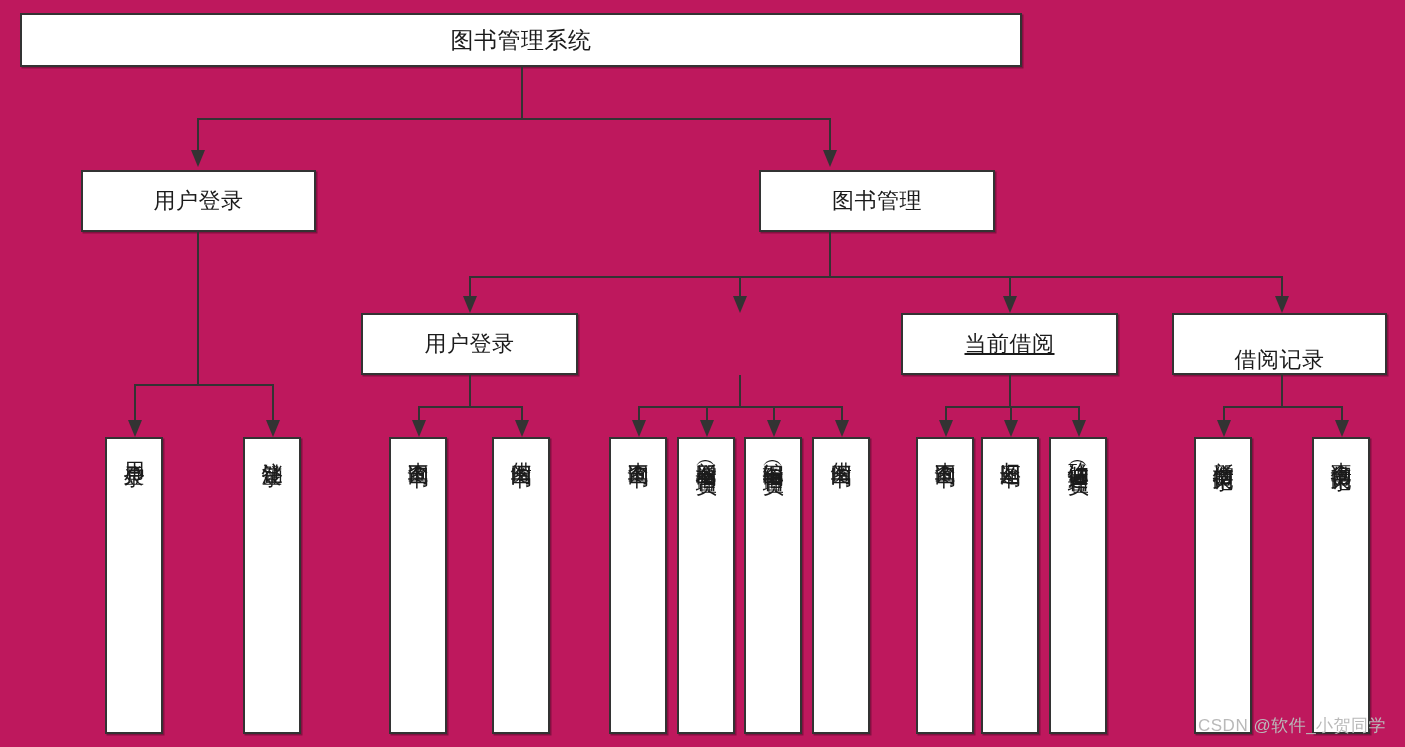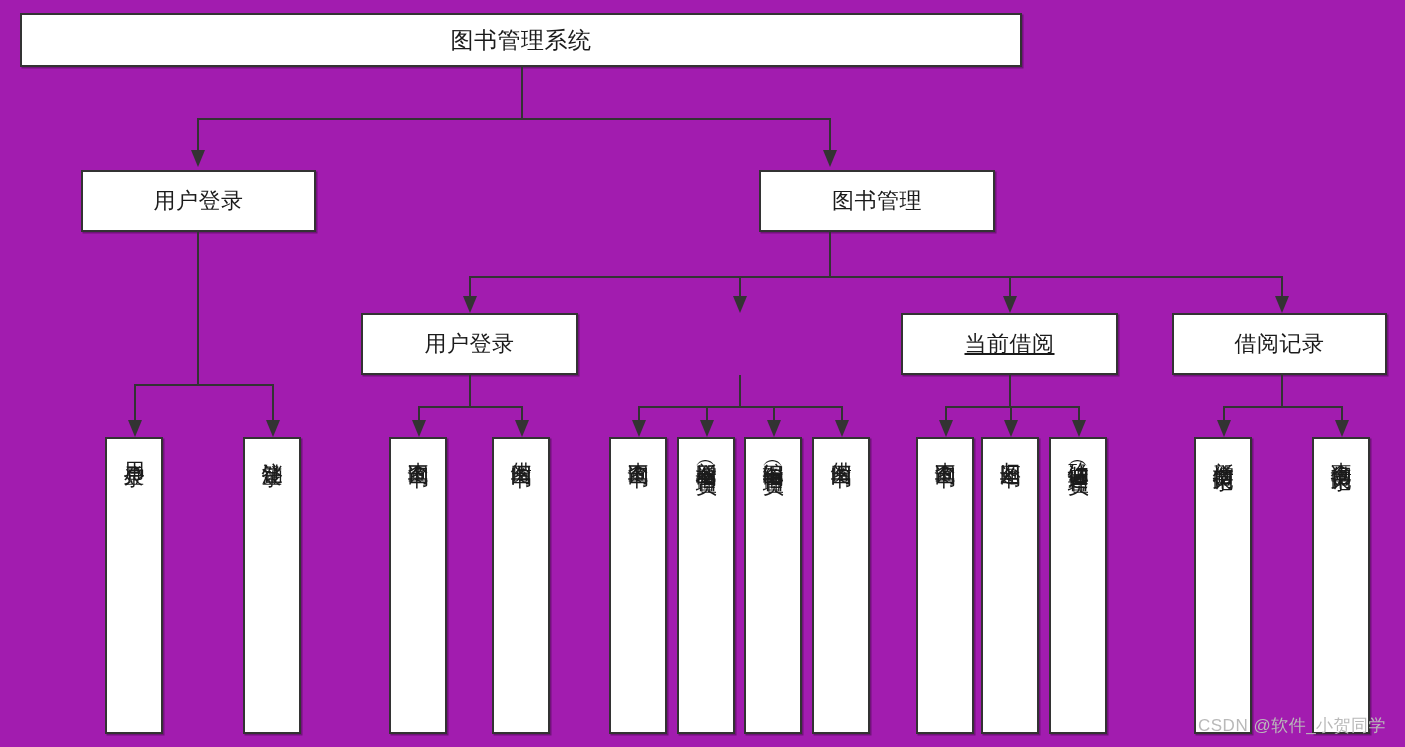--- a/index.html
+++ b/index.html
@@ -9,21 +9,21 @@
     background: #ffffff;
   }
   body {
     font-family: "Liberation Sans", "DejaVu Sans", sans-serif;
     color: #1a1a1a;
   }
   #canvas {
     position: relative;
     width: 1405px;
     height: 747px;
-    background: #a21caf;
+    background: #be185d;
     overflow: hidden;
   }
   
   .node {
     position: absolute;
     box-sizing: border-box;
     border: 2.5px solid #333333;
     background: #ffffff;
     display: flex;
     align-items: center;
@@ -130,21 +130,21 @@
   <div class="arrow" style="left:1003px; top:296px;"></div>
   <div class="vline" style="left:1281px; top:276px; height:20px;"></div>
   <div class="arrow" style="left:1275px; top:296px;"></div>
 
   <div class="node lvl3" style="left:361px; top:313px; width:217px; height:62px;">
     <span class="label">用户登录</span>
   </div>
   <div class="node lvl3" style="left:901px; top:313px; width:217px; height:62px;text-decoration:underline;">
     <span class="label">当前借阅</span>
   </div>
-  <div class="node lvl3" style="left:1172px; top:313px; width:215px; height:62px;">
+  <div class="node lvl3" style="left:1172px; top:313px; width:215px; height:62px;align-items:flex-end;">
     <span class="label">借阅记录</span>
   </div>
 
   <div class="vline" style="left:469px; top:375px; height:31px;"></div>
   <div class="hline" style="left:418px; top:406px; width:103px;"></div>
   <div class="vline" style="left:418px; top:406px; height:14px;"></div>
   <div class="arrow" style="left:412px; top:420px;"></div>
   <div class="vline" style="left:521px; top:406px; height:14px;"></div>
   <div class="arrow" style="left:515px; top:420px;"></div>
 

